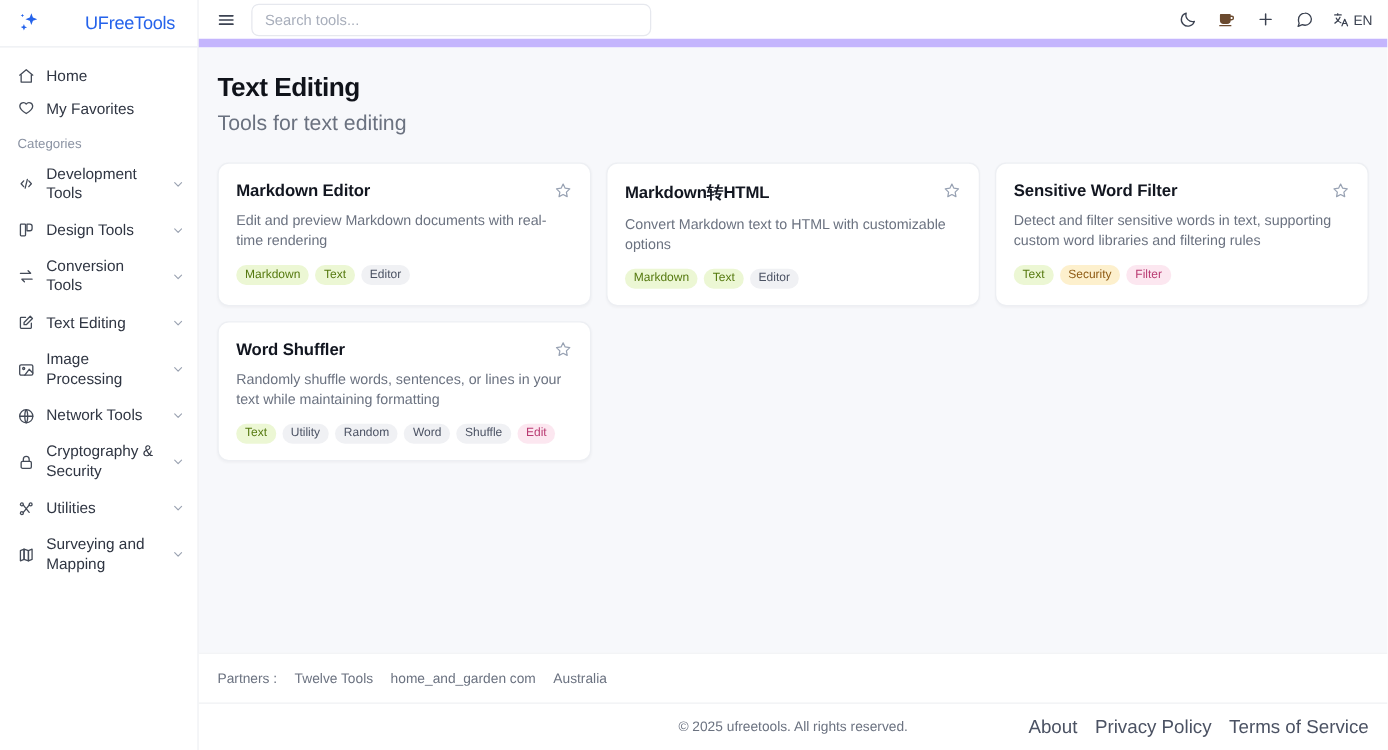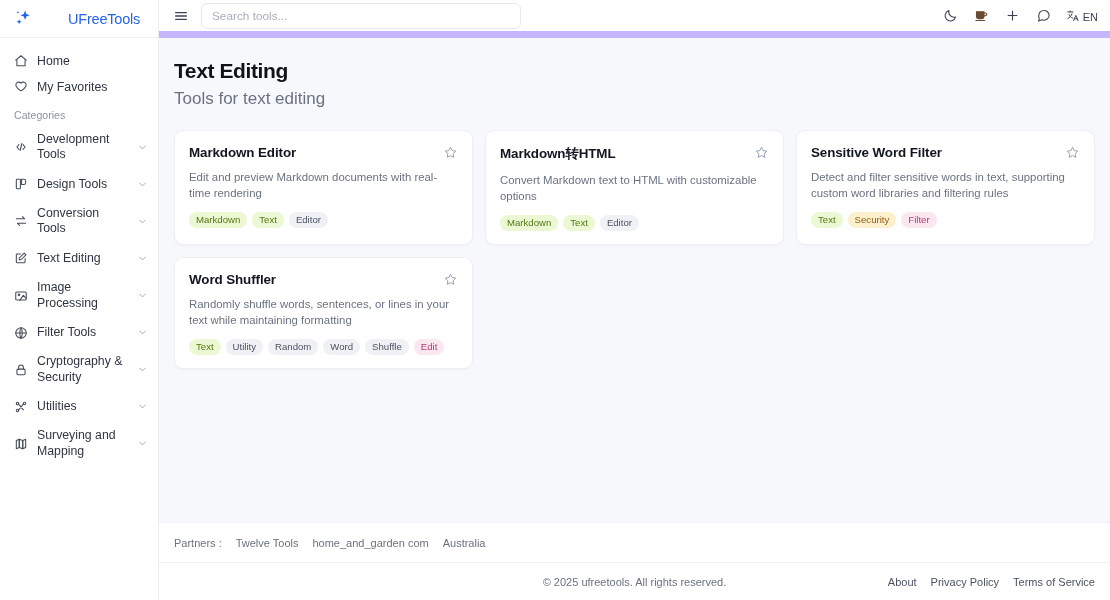--- a/index.html
+++ b/index.html
@@ -159,21 +159,21 @@
     position: relative;
   }
   .copyright {
     position: absolute; left: 0; right: 0;
     text-align: center;
     font-size: 11px; color: #6b7280;
     pointer-events: none;
   }
   .footer-links {
     margin-left: auto; display: flex; gap: 14px;
-    font-size: 11px; position: relative; z-index: 2;
+    font-size: 15px; position: relative; z-index: 2;
   }
   .footer-links a { color: #4b5263; text-decoration: none; cursor: pointer; }
 </style>
 </head>
 <body>
 
 <div class="app">
 
   <aside class="sidebar">
     <div class="brand">
@@ -286,21 +286,21 @@
       </div>
 
       <div class="cat-item">
         <span class="ico">
           <svg viewBox="0 0 24 24" fill="none" stroke="currentColor" stroke-width="1.8" stroke-linecap="round" stroke-linejoin="round">
             <circle cx="12" cy="12" r="9"></circle>
               <path d="M3 12h18"></path>
               <path d="M12 3c2.6 2.7 2.6 15.3 0 18-2.6-2.7-2.6-15.3 0-18z"></path>
           </svg>
         </span>
-        <span class="cat-name">Filter Tools</span>
+        <span class="cat-name">Network Tools</span>
         <span class="chev">
           <svg viewBox="0 0 24 24" fill="none" stroke="currentColor" stroke-width="2" stroke-linecap="round" stroke-linejoin="round">
               <path d="M6 9l6 6 6-6"></path>
             </svg>
         </span>
       </div>
 
       <div class="cat-item">
         <span class="ico">
           <svg viewBox="0 0 24 24" fill="none" stroke="currentColor" stroke-width="1.8" stroke-linecap="round" stroke-linejoin="round">

